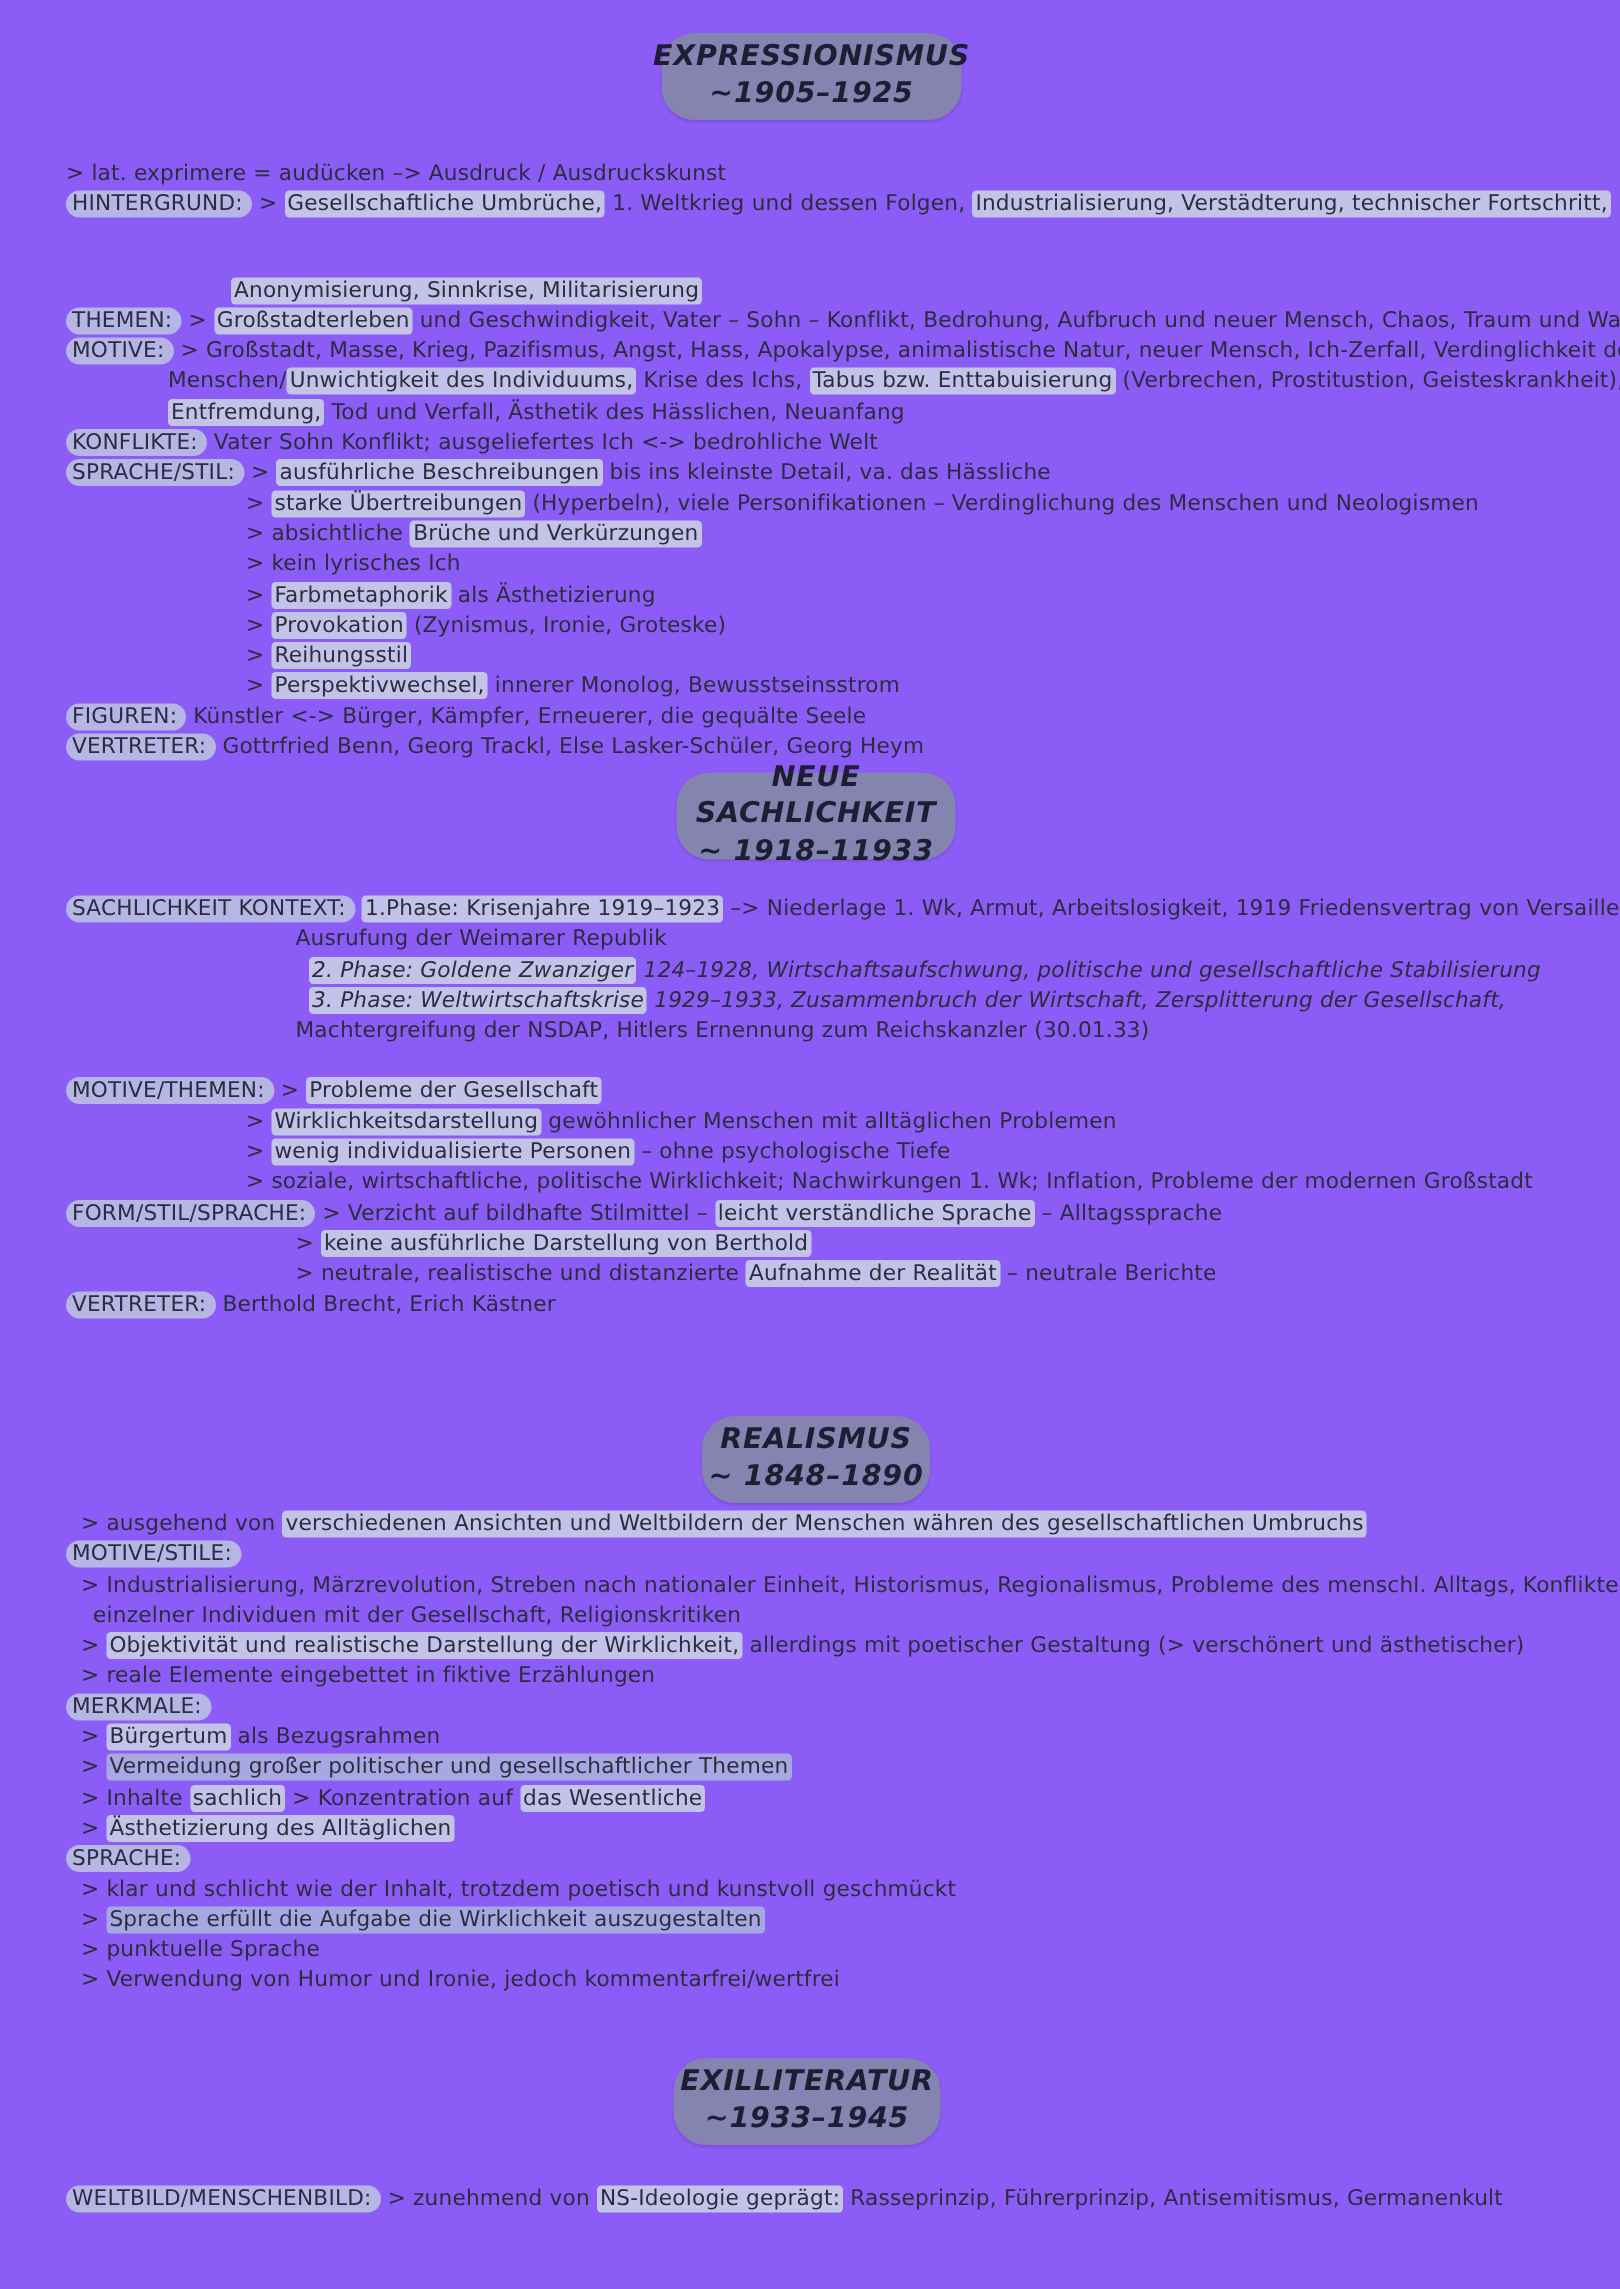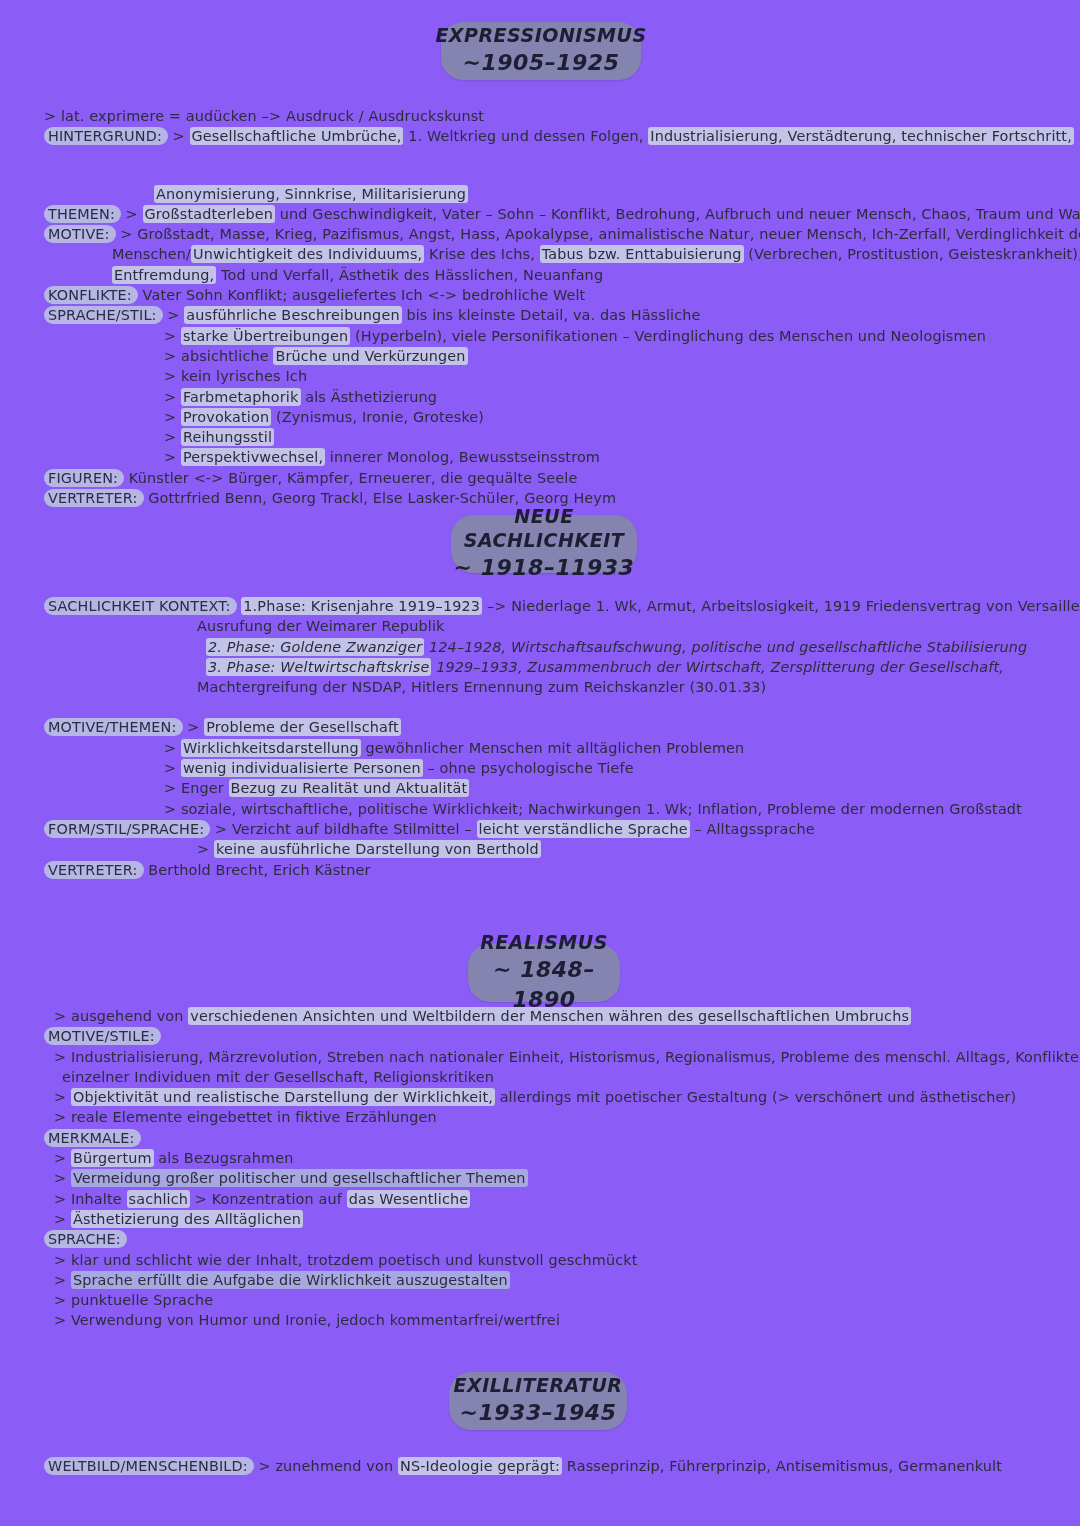--- a/index.html
+++ b/index.html
@@ -34,21 +34,21 @@
     font-style: italic;
     font-weight: bold;
     letter-spacing: 0.5px;
     display: flex;
     flex-direction: column;
     justify-content: center;
     align-items: center;
     box-shadow: 0 1px 2px rgba(0,0,0,0.12);
   }
   .pill .pill-title { font-size: 19px; line-height: 1.25; }
-  .pill .pill-years { font-size: 22px; line-height: 1.35; }
+  .pill .pill-years { font-size: 19px; line-height: 1.35; }
 
   #pill-expressionismus { left: 441px; top: 22px;  width: 200px; height: 58px; }
   #pill-neuesachlichkeit { left: 451px; top: 515px; width: 186px; height: 58px; }
   #pill-realismus        { left: 468px; top: 944px; width: 152px; height: 58px; }
   #pill-exilliteratur    { left: 449px; top: 1372px; width: 178px; height: 58px; }
 
   
   .block { position: absolute; left: 44px; width: 1000px; }
   #block-expr { top: 106px; }
   #block-ns   { top: 596px; }
@@ -146,24 +146,24 @@
   <div class="block" id="block-ns">
       <div class="line i0"><span class="lbl">SACHLICHKEIT KONTEXT:</span><span> </span><span class="hl">1.Phase: Krisenjahre 1919–1923</span><span> –&gt; Niederlage 1. Wk, Armut, Arbeitslosigkeit, 1919 Friedensvertrag von Versaille;</span></div>
       <div class="line i4"><span>Ausrufung der Weimarer Republik</span></div>
       <div class="line i5"><span class="hl">2. Phase: Goldene Zwanziger</span><span> 124–1928, Wirtschaftsaufschwung, politische und gesellschaftliche Stabilisierung</span></div>
       <div class="line i5"><span class="hl">3. Phase: Weltwirtschaftskrise</span><span> 1929–1933, Zusammenbruch der Wirtschaft, Zersplitterung der Gesellschaft,</span></div>
       <div class="line i4"><span>Machtergreifung der NSDAP, Hitlers Ernennung zum Reichskanzler (30.01.33)</span></div>
       <div class="line i0 spacer"></div>
       <div class="line i0"><span class="lbl">MOTIVE/THEMEN:</span><span> &gt; </span><span class="hl">Probleme der Gesellschaft</span></div>
       <div class="line i3"><span>&gt; </span><span class="hl">Wirklichkeitsdarstellung</span><span> gewöhnlicher Menschen mit alltäglichen Problemen</span></div>
       <div class="line i3"><span>&gt; </span><span class="hl">wenig individualisierte Personen</span><span> – ohne psychologische Tiefe</span></div>
-      <div class="line i3"><span>&gt; Enger </span><span class="hl">Bezug zu Realität und Aktualität</span></div>
       <div class="line i3"><span>&gt; soziale, wirtschaftliche, politische Wirklichkeit; Nachwirkungen 1. Wk; Inflation, Probleme der modernen Großstadt</span></div>
       <div class="line i0"><span class="lbl">FORM/STIL/SPRACHE:</span><span> &gt; Verzicht auf bildhafte Stilmittel – </span><span class="hl">leicht verständliche Sprache</span><span> – Alltagssprache</span></div>
       <div class="line i4"><span>&gt; </span><span class="hl">keine ausführliche Darstellung von Berthold</span></div>
+      <div class="line i4"><span>&gt; neutrale, realistische und distanzierte </span><span class="hl">Aufnahme der Realität</span><span> – neutrale Berichte</span></div>
       <div class="line i0"><span class="lbl">VERTRETER:</span><span> Berthold Brecht, Erich Kästner</span></div>
     </div>
   <div class="block" id="block-real">
       <div class="line i6"><span>&gt; ausgehend von </span><span class="hl">verschiedenen Ansichten und Weltbildern der Menschen währen des gesellschaftlichen Umbruchs</span></div>
       <div class="line i0"><span class="lbl">MOTIVE/STILE:</span></div>
       <div class="line i6"><span>&gt; Industrialisierung, Märzrevolution, Streben nach nationaler Einheit, Historismus, Regionalismus, Probleme des menschl. Alltags, Konflikte</span></div>
       <div class="line i7"><span>einzelner Individuen mit der Gesellschaft, Religionskritiken</span></div>
       <div class="line i6"><span>&gt; </span><span class="hl">Objektivität und realistische Darstellung der Wirklichkeit,</span><span> allerdings mit poetischer Gestaltung (&gt; verschönert und ästhetischer)</span></div>
       <div class="line i6"><span>&gt; reale Elemente eingebettet in fiktive Erzählungen</span></div>
       <div class="line i0"><span class="lbl">MERKMALE:</span></div>

